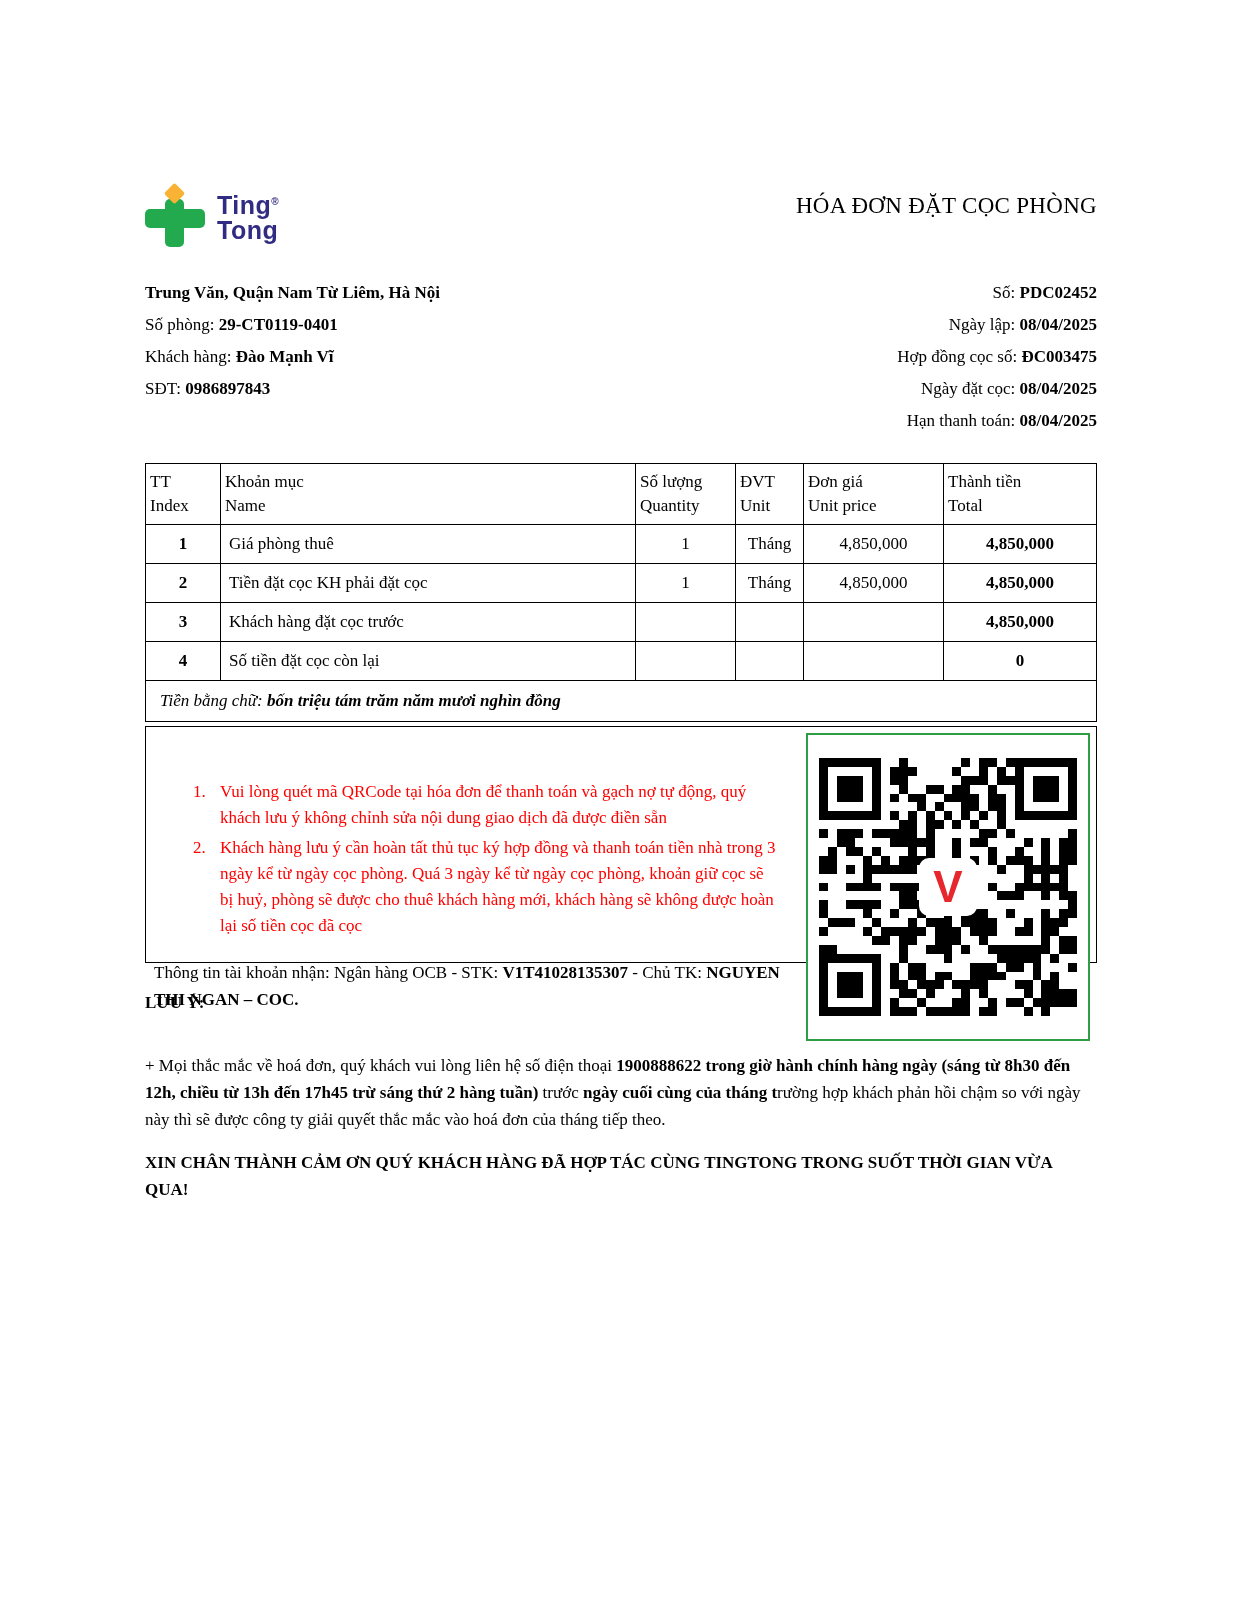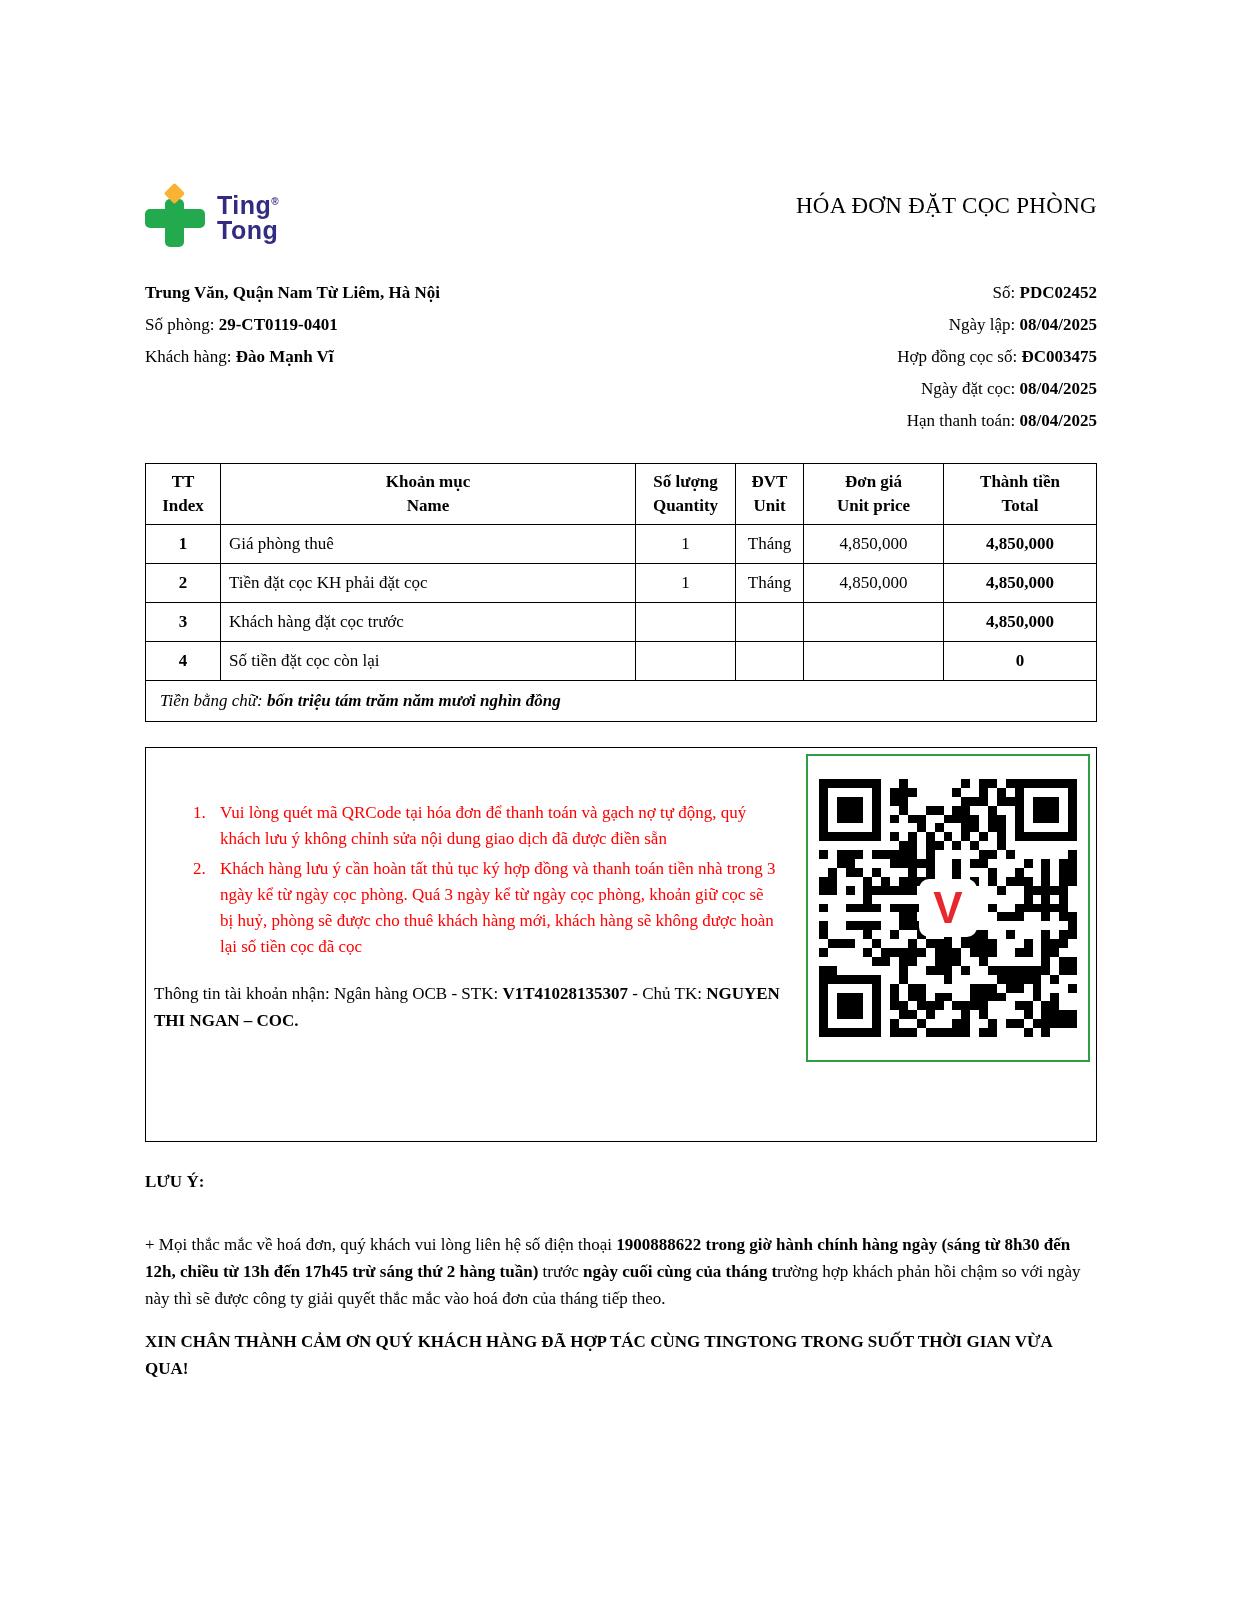--- a/index.html
+++ b/index.html
@@ -29,30 +29,30 @@
   
   .info { display:flex; justify-content:space-between; font-size:17px; margin-bottom:26px; }
   .info-left { width:620px; }
   .info-left .line, .info-right .line { line-height:32px; white-space:nowrap; }
   .info-right { text-align:right; }
   b, .b { font-weight:bold; }
 
   
   table.invoice { width:100%; border-collapse:collapse; font-size:17px; }
   table.invoice th, table.invoice td { border:1px solid #000; }
-  table.invoice th { font-weight:bold; text-align:center; padding:6px 4px; line-height:24px; }
+  table.invoice th { font-weight:normal; text-align:left; padding:6px 4px; line-height:24px; }
   table.invoice td { padding:9px 8px; }
   td.c { text-align:center; }
   td.name { padding-left:14px; }
   td.total { text-align:center; font-weight:bold; }
   td.idx { text-align:center; font-weight:bold; }
   .words-cell { font-style:italic; padding:10px 14px !important; }
 
   
-  .notes-box { position:relative; border:1px solid #000; margin-top:25px; height:395px; font-size:17px; }
+  .notes-box { position:relative; border:1px solid #000; margin-top:4px; height:237px; font-size:17px; }
   .notes-text { padding:52px 315px 16px 8px; }
   ol.red-list { color:#ff0000; margin-left:36px; padding-left:20px; line-height:26px; }
   ol.red-list li { margin-bottom:4px; padding-left:10px; }
   .account-info { margin-top:20px; line-height:27px; }
   .qr-box { position:absolute; top:6px; right:6px; width:284px; height:308px; border:2px solid #2e9e44; display:flex; align-items:center; justify-content:center; background:#fff; }
   .qr-wrap { position:relative; width:258px; height:258px; }
   .qr-wrap svg { width:258px; height:258px; display:block; }
   .qr-logo { position:absolute; left:50%; top:50%; width:58px; height:58px; margin:-29px 0 0 -29px;
              background:#fff; border-radius:10px; display:flex; align-items:center; justify-content:center;
              font-family:"Liberation Sans", sans-serif; font-weight:bold; font-size:44px; color:#e8262d; }
@@ -81,20 +81,21 @@
       </div>
     </div>
     <div class="page-title">HÓA ĐƠN ĐẶT CỌC PHÒNG</div>
   </div>
 
   <div class="info">
     <div class="info-left">
       <div class="line"><b>Trung Văn, Quận Nam Từ Liêm, Hà Nội</b></div>
       <div class="line"><span>Số phòng: </span><b>29-CT0119-0401</b></div>
       <div class="line"><span>Khách hàng: </span><b>Đào Mạnh Vĩ</b></div>
+      <div class="line"><span>SĐT: </span><b>0986897843</b></div>
     </div>
     <div class="info-right">
       <div class="line"><span>Số: </span><b>PDC02452</b></div>
       <div class="line"><span>Ngày lập: </span><b>08/04/2025</b></div>
       <div class="line"><span>Hợp đồng cọc số: </span><b>ĐC003475</b></div>
       <div class="line"><span>Ngày đặt cọc: </span><b>08/04/2025</b></div>
       <div class="line"><span>Hạn thanh toán: </span><b>08/04/2025</b></div>
     </div>
   </div>
 

